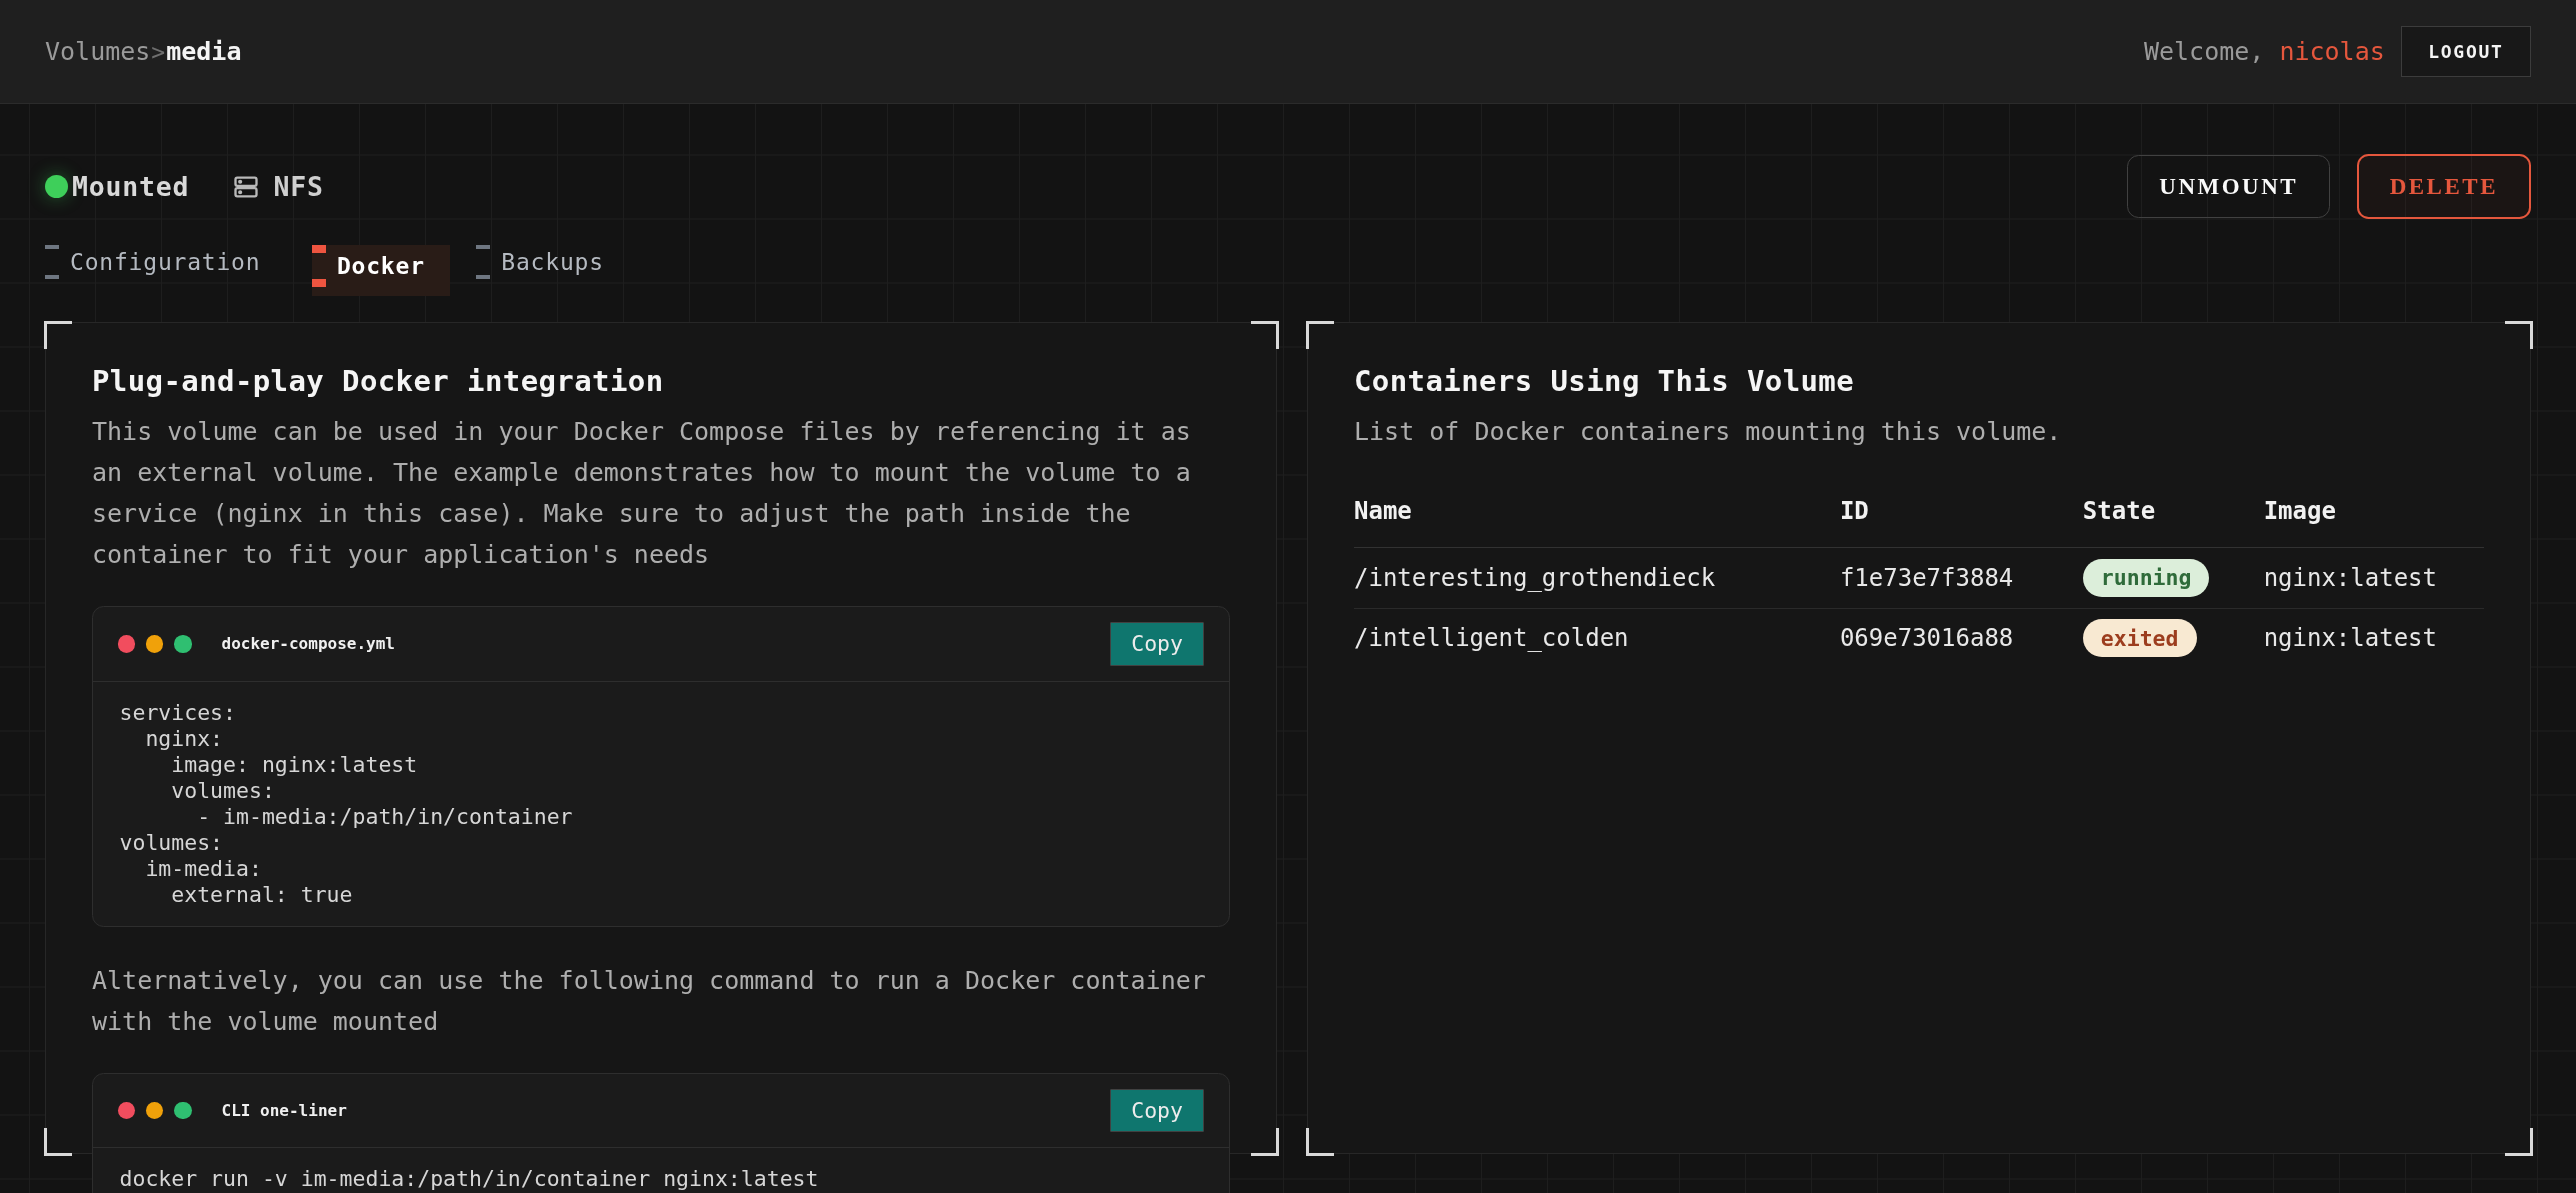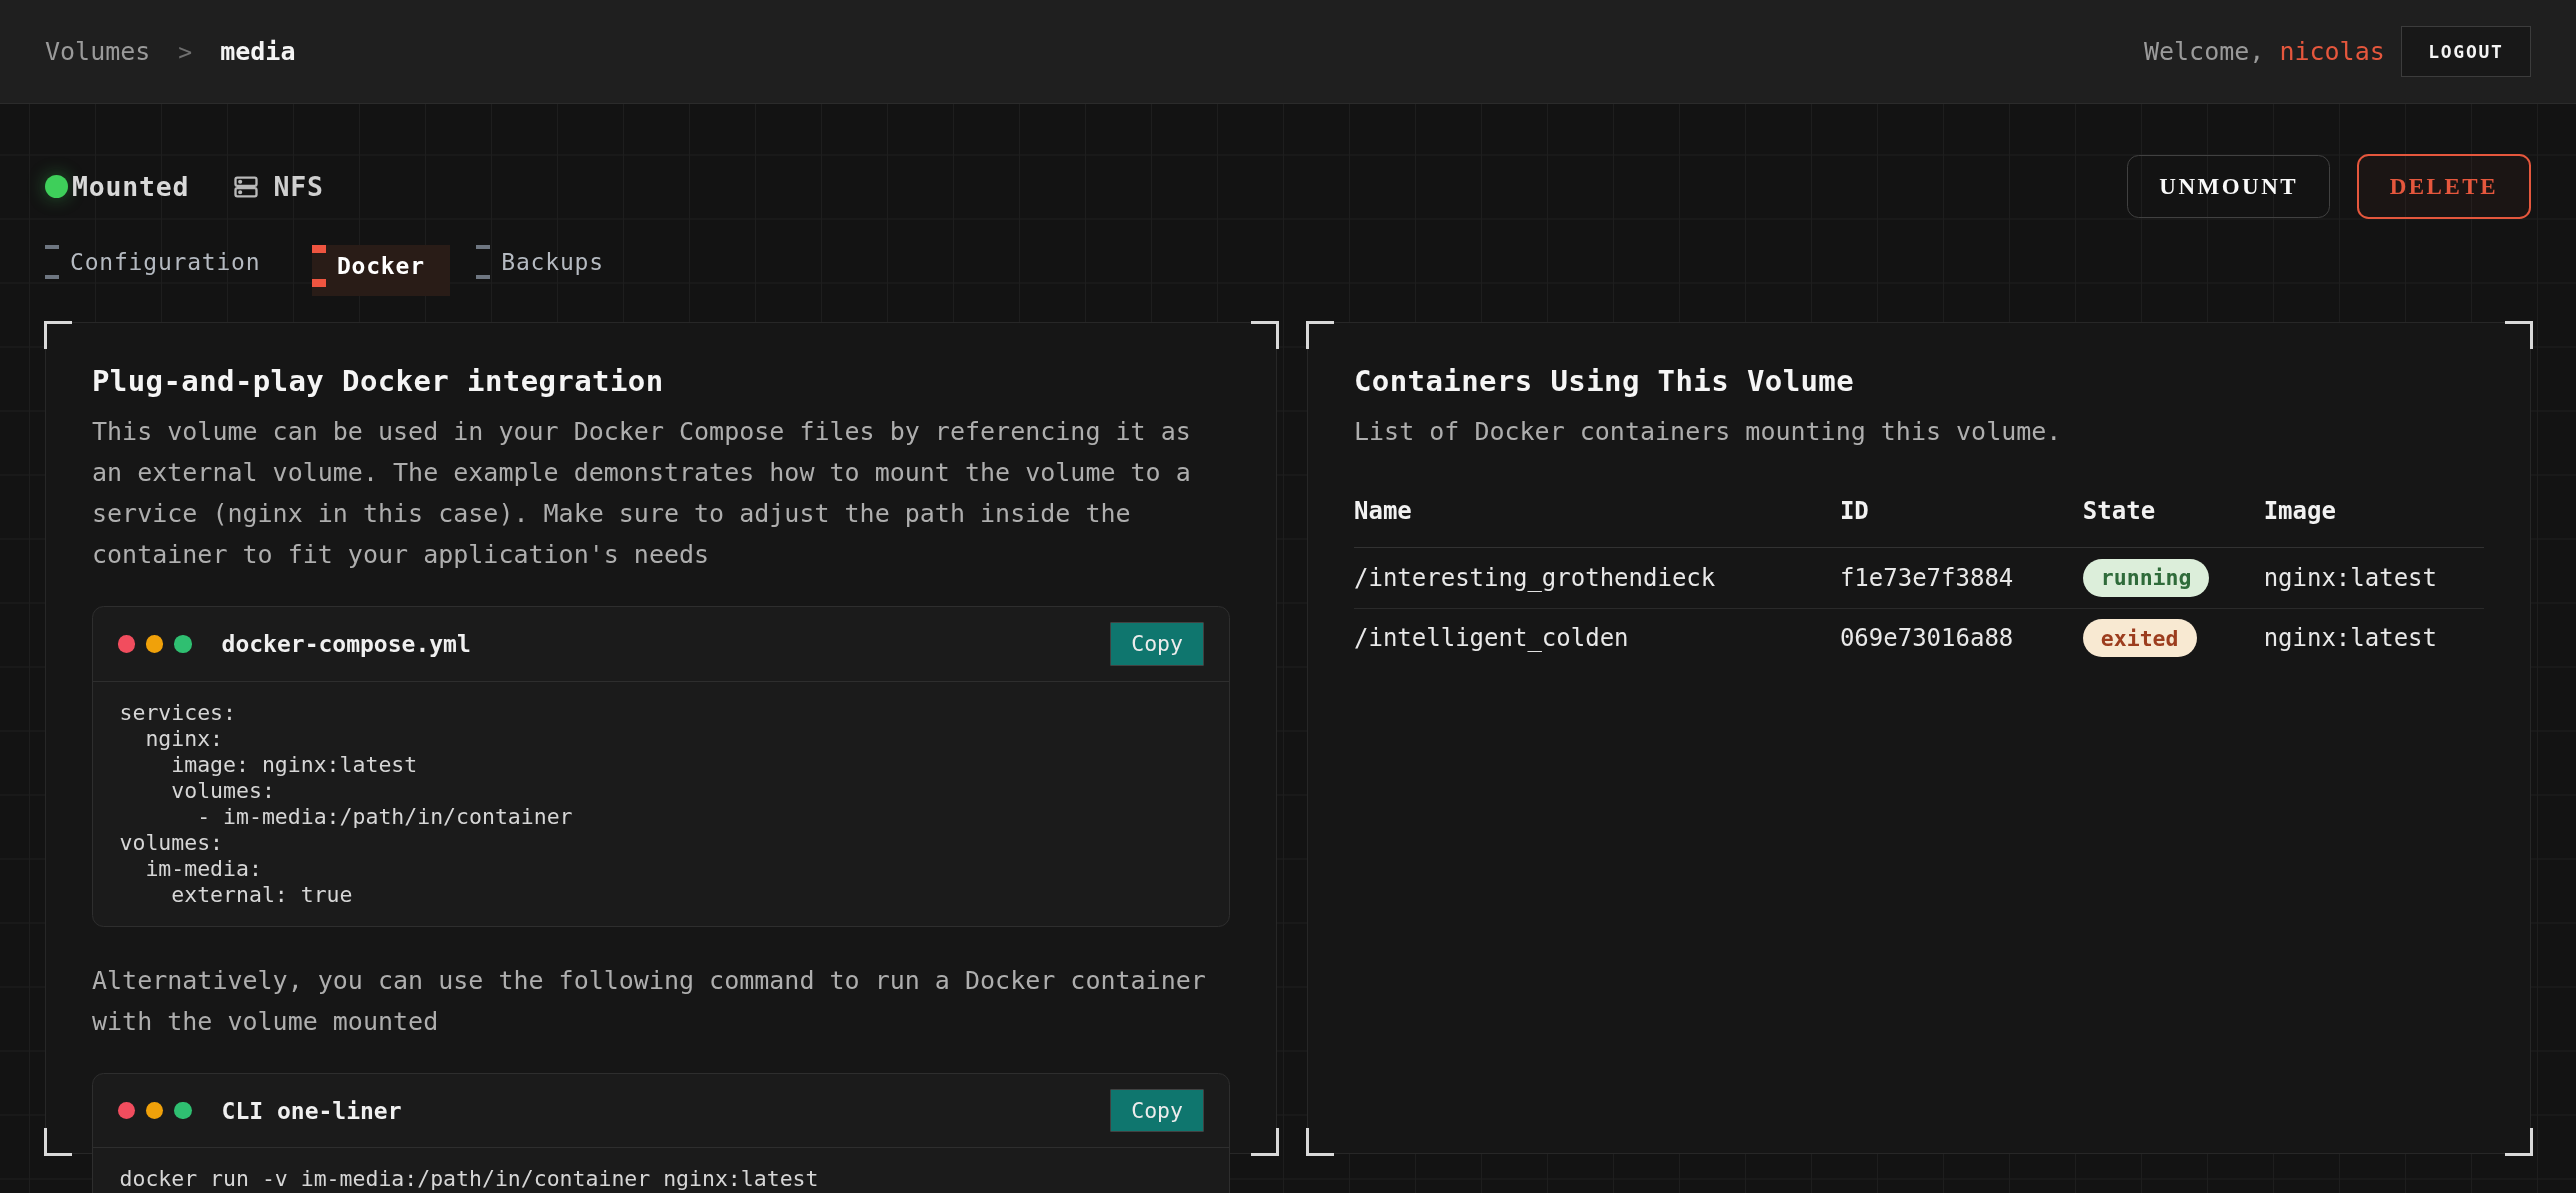--- a/index.html
+++ b/index.html
@@ -28,21 +28,21 @@
       linear-gradient(to bottom,#1e1e1e 0.8px,transparent 0.8px);
     background-size:66px 64px;
     background-position:29px 26.5px;
   }
   
   .topbar{
     height:104px;background:#1f1f1f;border-bottom:1.7px solid #2b2b2b;
     display:flex;align-items:center;justify-content:space-between;
     padding:0 45px;position:relative;z-index:2;
   }
-  .breadcrumb{display:flex;align-items:center;gap:28px;font-size:25px;}
+  .breadcrumb{display:flex;align-items:center;gap:1px;font-size:25px;}
   .crumb-parent{color:#9a9a9a;cursor:pointer;}
   .crumb-sep{color:#6f6f6f;font-size:23px;}
   .crumb-current{color:#f4f4f4;font-weight:700;}
   .top-right{display:flex;align-items:center;gap:16px;}
   .welcome{font-size:25px;color:#9a9a9a;}
   .welcome .username{color:var(--accent);}
   .logout-btn{
     font-family:inherit;font-size:18px;font-weight:700;letter-spacing:1.7px;
     color:#f4f4f4;background:#181818;border:1.7px solid #3c3c3c;border-radius:0;
     padding:14px 26.5px;cursor:pointer;
@@ -105,21 +105,21 @@
     overflow:hidden;
   }
   .code-header{
     display:flex;align-items:center;padding:15px 25px;border-bottom:0.8px solid #2e2e2e;
   }
   .traffic{display:flex;align-items:center;gap:10.7px;}
   .tdot{width:17.4px;height:17.4px;border-radius:50%;}
   .tdot.red{background:var(--traffic-red);}
   .tdot.amber{background:var(--traffic-amber);}
   .tdot.green{background:var(--traffic-green);}
-  .code-filename{margin-left:30px;font-size:23px;font-weight:700;color:#f0f0f0;}
+  .code-filename{margin-left:30px;font-size:16px;font-weight:700;color:#f0f0f0;}
   .copy-btn{
     margin-left:auto;font-family:inherit;font-size:21.5px;color:#ececec;
     background:#0f766e;border:0.8px solid #414141;border-radius:1px;
     padding:8.3px 20px;cursor:pointer;
   }
   .code-body{
     padding:18px 26.5px;font-size:21.5px;line-height:26px;color:#d6d6d6;
     white-space:pre;font-family:inherit;overflow:hidden;
   }
   

